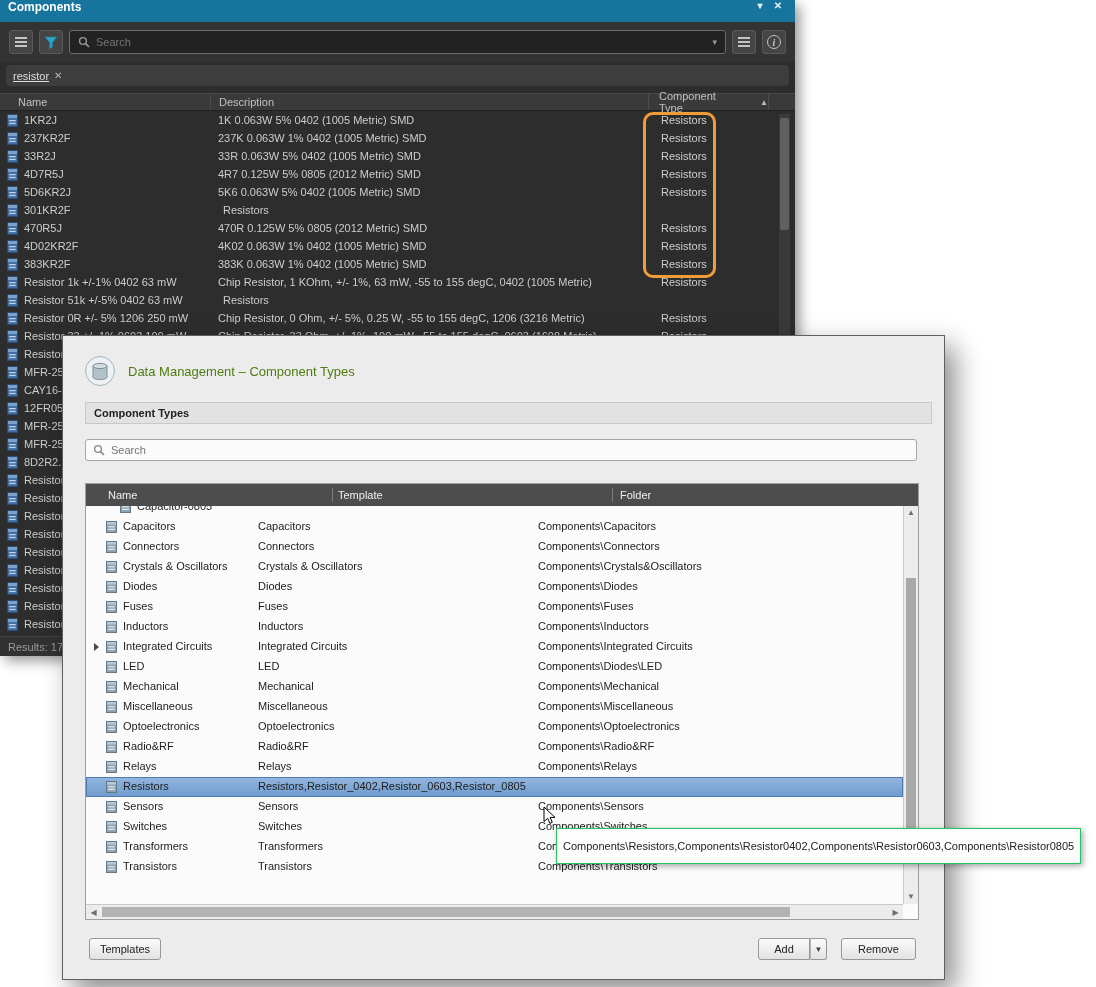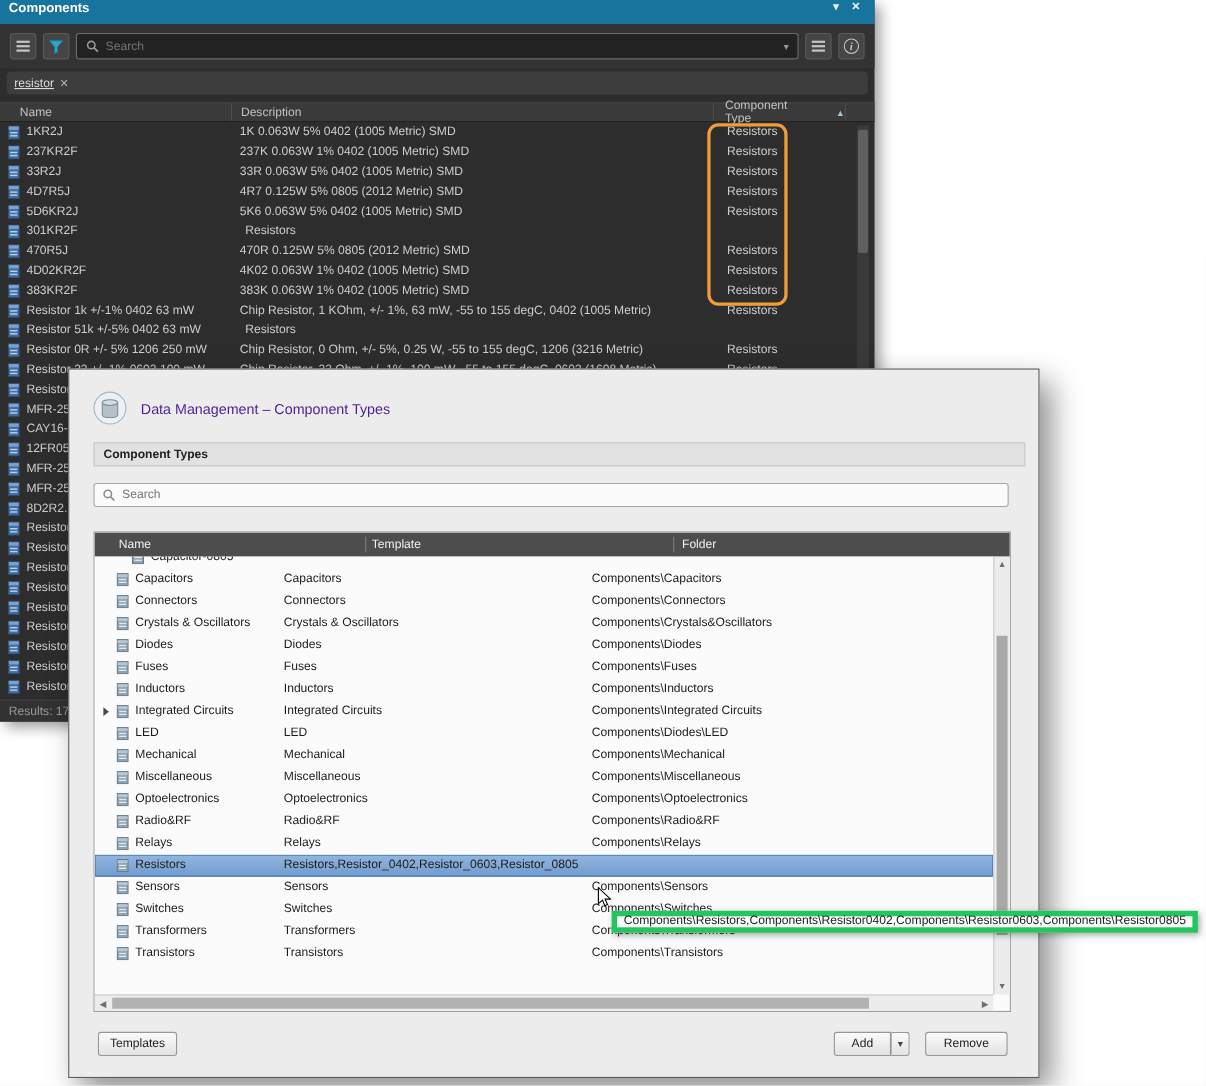--- a/index.html
+++ b/index.html
@@ -42,21 +42,21 @@
 
   .pscroll { position:absolute; right:5px; top:114px; width:11px; height:519px; background:#3a3a3a; z-index:2; }
   .pthumb { position:absolute; left:1px; right:1px; top:4px; height:112px; background:#606060; border-radius:2px; }
 
   .annotation { position:absolute; left:643px; top:112px; width:73px; height:166px; border:3px solid #f09c38; border-radius:10px; z-index:5; pointer-events:none; }
 
   
   .dialog { position:absolute; left:62px; top:335px; width:883px; height:645px; background:#ececec; border:1px solid #5f5f5f; box-shadow:10px 12px 26px rgba(0,0,0,.45); z-index:20; font-size:11px; color:#222; }
   .dlg-header { display:flex; align-items:center; gap:13px; padding:20px 22px 0; }
   .dlg-icon { width:30px; height:30px; border-radius:50%; background:#eef1f3; border:1px solid #a2b4bd; display:flex; align-items:center; justify-content:center; flex:none; }
-  .dlg-title { font-size:13px; color:#4c1d95; }
+  .dlg-title { font-size:13px; color:#4d7c0f; }
   .section-bar { margin:16px 12px 0 22px; height:22px; background:#e2e2e2; border:1px solid #c9c9c9; display:flex; align-items:center; padding:0 8px; font-weight:bold; color:#222; }
   .dlg-search { margin:15px 27px 0 22px; height:22px; background:#fbfbfb; border:1px solid #a6a6a6; border-radius:3px; display:flex; align-items:center; gap:6px; padding:0 7px; }
   .dlg-search input { flex:1; background:transparent; border:none; outline:none; color:#767676; font-size:11px; font-family:"Liberation Sans", sans-serif; }
 
   .tablewrap { position:absolute; left:22px; top:147px; width:834px; height:437px; border:1px solid #9f9f9f; background:#fbfbfb; overflow:hidden; }
   .thead { position:relative; height:22px; background:#4d4d4d; color:#efefef; display:flex; align-items:center; }
   .th-name { padding-left:22px; }
   .th-template { position:absolute; left:252px; }
   .th-folder { position:absolute; left:534px; }
   .th-sep { position:absolute; top:4px; bottom:4px; width:1px; background:#7d7d7d; }
@@ -85,21 +85,21 @@
   .harr.left { left:0; } .harr.right { right:0; }
 
   .dlg-footer { position:absolute; left:0; right:0; bottom:0; height:52px; display:flex; align-items:center; padding:0 28px 8px 26px; }
   .btn { height:22px; background:linear-gradient(#fbfbfb,#e2e2e2); border:1px solid #979797; border-radius:3px; font-size:11px; color:#222; display:flex; align-items:center; justify-content:center; }
   .btn-templates { width:72px; margin-right:auto; }
   .addgroup { display:flex; margin-right:14px; }
   .btn-add { width:52px; border-radius:3px 0 0 3px; }
   .btn-add-arrow { width:17px; height:22px; border:1px solid #979797; border-left:1px solid #b5b5b5; border-radius:0 3px 3px 0; background:linear-gradient(#fbfbfb,#e2e2e2); display:flex; align-items:center; justify-content:center; font-size:8px; color:#444; }
   .btn-remove { width:75px; }
 
-  .tooltip { position:absolute; left:556px; top:828px; height:20px; display:flex; align-items:flex-end; padding:0 6px; background:#fdfdfd; border:5px solid #22c55e; box-shadow:2px 2px 6px rgba(0,0,0,.35); font-size:11px; color:#222; white-space:nowrap; z-index:40; }
+  .tooltip { position:absolute; left:556px; top:828px; height:36px; display:flex; align-items:center; padding:0 6px; background:#fdfdfd; border:1px solid #22c55e; box-shadow:2px 2px 6px rgba(0,0,0,.35); font-size:11px; color:#222; white-space:nowrap; z-index:40; }
   .cursor { position:absolute; left:542px; top:806px; z-index:50; pointer-events:none; }
 </style>
 </head>
 <body>
 
 <div class="page">
 
   <div class="panel">
     <div class="titlebar">
       <span>Components</span>

